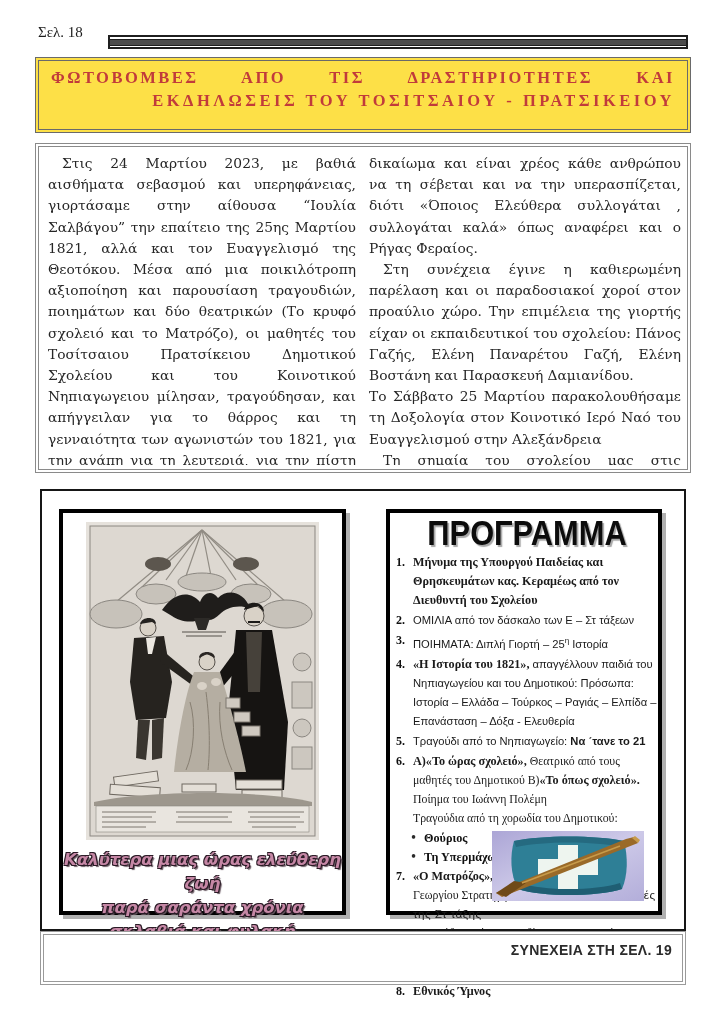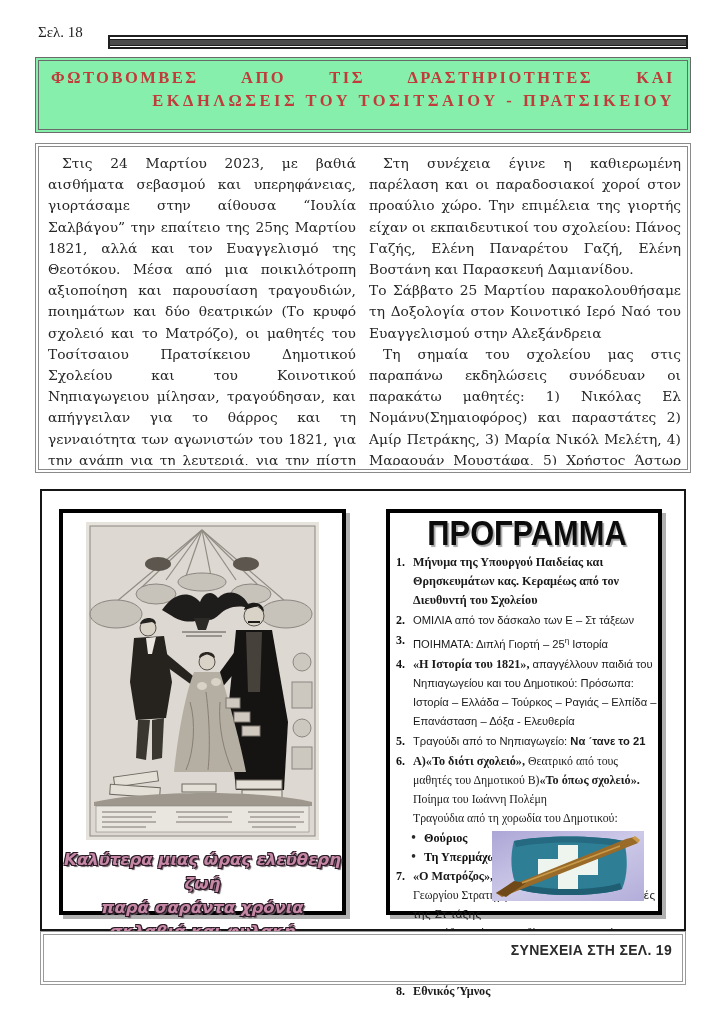--- a/index.html
+++ b/index.html
@@ -12,21 +12,21 @@
     position:absolute;left:38px;top:24px;font-size:15px;color:#1c1c1c;
     font-family:"Liberation Serif", serif;
   }
   .top-bar{
     position:absolute;left:108px;top:35px;width:580px;height:14px;
     border:2px solid #1f1f1f;background:#fff;display:flex;align-items:center;box-sizing:border-box;
   }
   .top-bar-inner{height:5px;width:100%;background:#4c4c4c;border-top:1px solid #1f1f1f;border-bottom:1px solid #1f1f1f;}
   .header-box{
     position:absolute;left:35px;top:57px;width:656px;height:76px;box-sizing:border-box;
-    border:4px double #6a6a6a;background:#86efac;padding:7px 12px 0 12px;text-align:center;
+    border:4px double #6a6a6a;background:#fde047;padding:7px 12px 0 12px;text-align:center;
   }
   .header-line1{
     font-weight:bold;font-size:16.5px;letter-spacing:2.5px;color:#c13b3b;
     text-align:justify;text-align-last:justify;font-family:"Liberation Serif", serif;
   }
   .header-line2{
     font-weight:bold;font-size:16.5px;letter-spacing:3.5px;color:#c13b3b;
     margin-top:3px;font-family:"Liberation Serif", serif;text-align:right;
   }
   .header-line3{
@@ -111,20 +111,21 @@
 <div class="header-box">
   <div class="header-line1">ΦΩΤΟΒΟΜΒΕΣ ΑΠΟ ΤΙΣ ΔΡΑΣΤΗΡΙΟΤΗΤΕΣ ΚΑΙ</div>
   <div class="header-line2">ΕΚΔΗΛΩΣΕΙΣ ΤΟΥ ΤΟΣΙΤΣΑΙΟΥ - ΠΡΑΤΣΙΚΕΙΟΥ</div>
 </div>
 
 <div class="article-frame">
   <div class="col col1">
     <p class="indent">Στις 24 Μαρτίου 2023, με βαθιά αισθήματα σεβασμού και υπερηφάνειας, γιορτάσαμε στην αίθουσα “Ιουλία Σαλβάγου” την επαίτειο της 25ης Μαρτίου 1821, αλλά και τον Ευαγγελισμό της Θεοτόκου. Μέσα από μια ποικιλότροπη αξιοποίηση και παρουσίαση τραγουδιών, ποιημάτων και δύο θεατρικών (Το κρυφό σχολειό και το Ματρόζο), οι μαθητές του Τοσίτσαιου Πρατσίκειου Δημοτικού Σχολείου και του Κοινοτικού Νηπιαγωγειου μίλησαν, τραγούδησαν, και απήγγειλαν για το θάρρος και τη γενναιότητα των αγωνιστών του 1821, για την αγάπη για τη λευτεριά, για την πίστη για το δίκιο του αγώνα, για τη σιγουριά για τη νίκη. Βροντοφώναξαν το σύνθημα “Λευτεριά ή Θάνοτος” με το οποίο οι αγωνιστές του 21 ρίχνονταν στον αγώνα και με το αίμα τους έγραψαν αμέτρητα κατορθώματα. Επισήμαναν πως η ελευθερία είναι αναμφισβήτητο και αναφαίρετο ανθρώπινο</p>
   </div>
   <div class="col col2">
+    <p>δικαίωμα και είναι χρέος κάθε ανθρώπου να τη σέβεται και να την υπερασπίζεται, διότι «Όποιος Ελεύθερα συλλογάται , συλλογάται καλά» όπως αναφέρει και ο Ρήγας Φεραίος.</p>
     <p class="indent">Στη συνέχεια έγινε η καθιερωμένη παρέλαση και οι παραδοσιακοί χοροί στον προαύλιο χώρο. Την επιμέλεια της γιορτής είχαν οι εκπαιδευτικοί του σχολείου: Πάνος Γαζής, Ελένη Παναρέτου Γαζή, Ελένη Βοστάνη και Παρασκευή Δαμιανίδου.</p>
     <p>Το Σάββατο 25 Μαρτίου παρακολουθήσαμε τη Δοξολογία στον Κοινοτικό Ιερό Ναό του Ευαγγελισμού στην Αλεξάνδρεια</p>
     <p class="indent">Τη σημαία του σχολείου μας στις παραπάνω εκδηλώσεις συνόδευαν οι παρακάτω μαθητές: 1) Νικόλας Ελ Νομάνυ(Σημαιοφόρος) και παραστάτες 2) Αμίρ Πετράκης, 3) Μαρία Νικόλ Μελέτη, 4) Μαραουάν Μουστάφα, 5) Χρήστος Άστωρ και 6) Ανδρέας Χενς.</p>
   </div>
 </div>
 
 <div class="lower-frame">
 
   <div class="art-box">
     <div class="engraving-wrap">
@@ -256,21 +257,21 @@
         <span class="prog-body"><span class="seg-boldserif">«Η Ιστορία του 1821»,</span><span class="seg-sans"> απαγγέλλουν  παιδιά του Νηπιαγωγείου και του Δημοτικού: Πρόσωπα: Ιστορία – Ελλάδα – Τούρκος – Ραγιάς – Ελπίδα – Επανάσταση – Δόξα - Ελευθερία</span></span>
       </div>
 
       <div class="prog-item">
         <span class="prog-num">5.</span>
         <span class="prog-body seg-sans"><span>Τραγούδι από το Νηπιαγωγείο: </span><b>Να ΄τανε το 21</b></span>
       </div>
 
       <div class="prog-item">
         <span class="prog-num">6.</span>
-        <span class="prog-body"><span class="seg-boldserif">Α)«Το διότι σχολειό»,</span><span class="seg-serif">  Θεατρικό από τους μαθητές του Δημοτικού Β)</span><span class="seg-boldserif">«Το όπως σχολειό».</span><span class="seg-serif"> Ποίημα του Ιωάννη Πολέμη</span><br>
+        <span class="prog-body"><span class="seg-boldserif">Α)«Το ώρας σχολειό»,</span><span class="seg-serif">  Θεατρικό από τους μαθητές του Δημοτικού Β)</span><span class="seg-boldserif">«Το όπως σχολειό».</span><span class="seg-serif"> Ποίημα του Ιωάννη Πολέμη</span><br>
         <span class="seg-serif">Τραγούδια από τη χορωδία του Δημοτικού:</span></span>
       </div>
       <div class="bullet-row">
         <span class="bullet-dot">•</span>
         <span class="bullet-text">Θούριος</span>
       </div>
       <div class="bullet-row">
         <span class="bullet-dot">•</span>
         <span class="bullet-text">Τη Υπερμάχω</span>
       </div>

